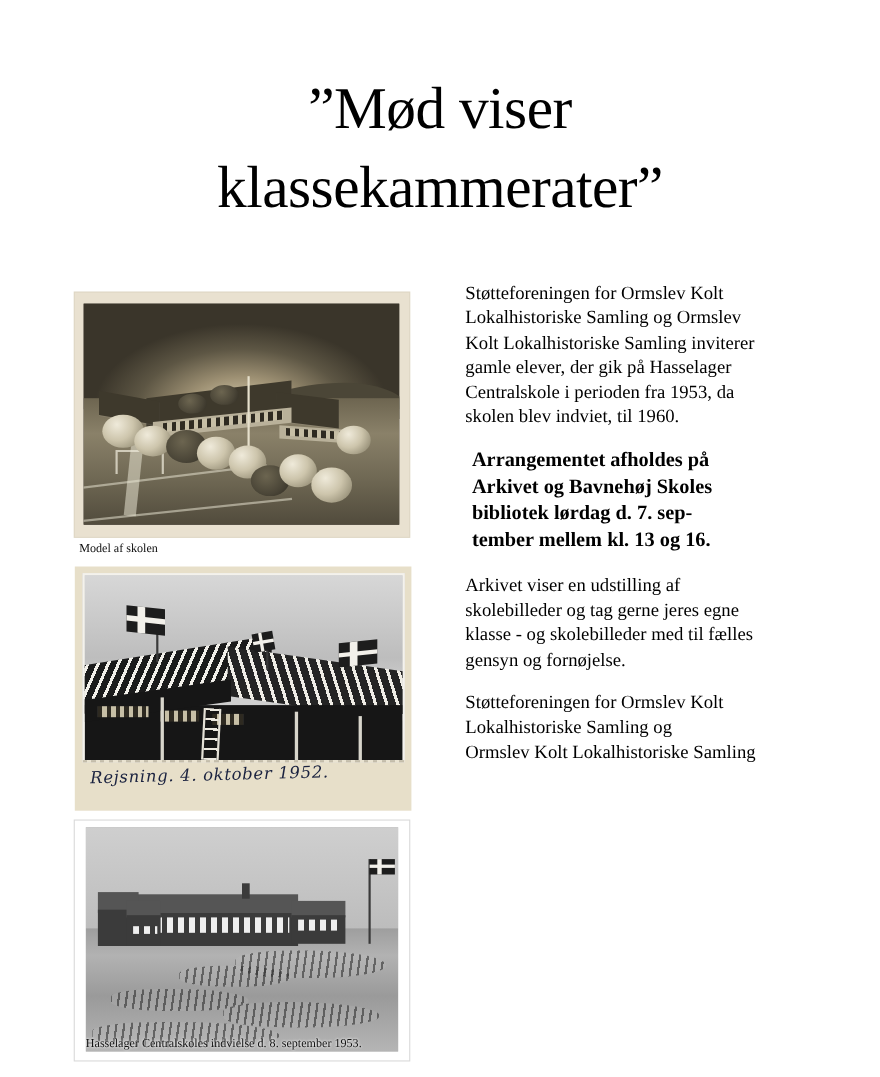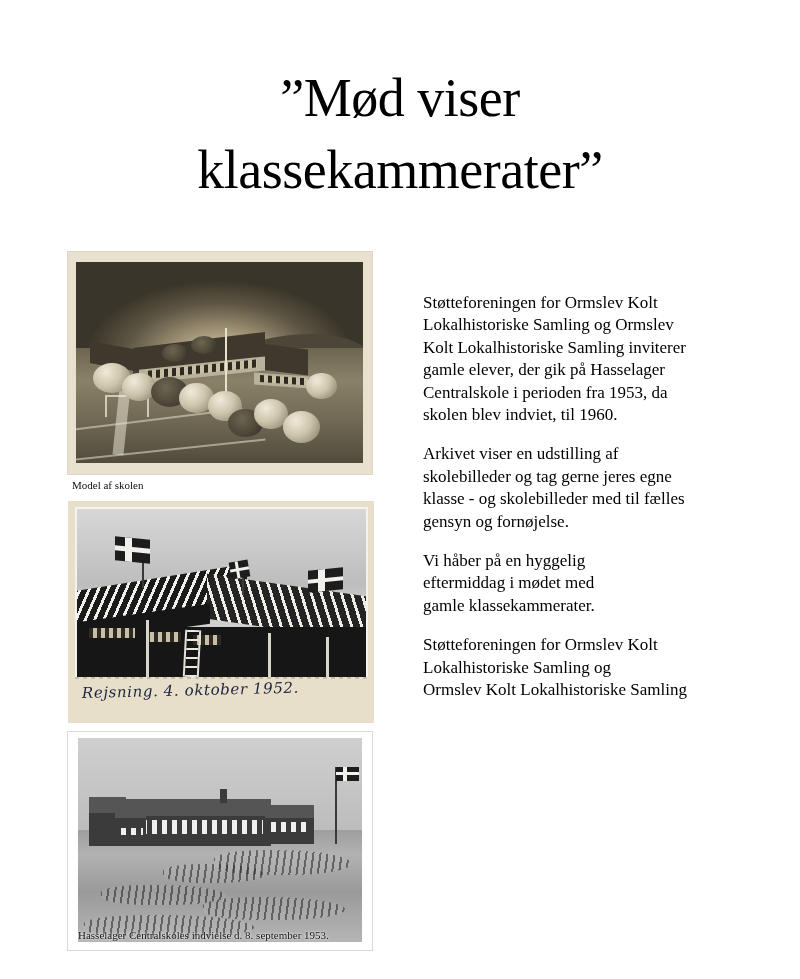--- a/index.html
+++ b/index.html
@@ -28,21 +28,21 @@
     line-height: 72px;
     font-weight: 400;
     letter-spacing: -0.5px;
     white-space: pre-line;
   }
 
   
   #photo-column {
     position: absolute;
     left: 68px;
-    top: 252px;
+    top: 266px;
     width: 306px;
   }
 
   .photo-block { position: relative; }
 
   
   #photo-model-wrap {
     position: relative;
     width: 304px;
     height: 222px;
@@ -235,21 +235,20 @@
     text-shadow: 0 0 2px rgba(255,255,255,.9), 0 0 3px rgba(255,255,255,.8);
     white-space: nowrap;
   }
 
   
   #text-column {
     position: absolute;
     left: 423px;
     top: 256px;
     width: 310px;
-    margin-top: 36px;
   }
   .body-para {
     font-family: "Liberation Serif", "DejaVu Serif", serif;
     font-size: 17px;
     line-height: 22.4px;
     margin: 0 0 17px 0;
     white-space: pre-line;
   }
   .body-para.bold {
     font-weight: 700;
@@ -391,23 +390,24 @@
 
 </div>
 
 <div id="text-column">
   <p class="body-para">Støtteforeningen for Ormslev Kolt
 Lokalhistoriske Samling og Ormslev
 Kolt Lokalhistoriske Samling inviterer
 gamle elever, der gik på Hasselager
 Centralskole i perioden fra 1953, da
 skolen blev indviet, til 1960.</p>
+  <p class="body-para bold">Arrangementet afholdes på
+Arkivet og Bavnehøj Skoles
+bibliotek lørdag d. 7. sep-
+tember mellem kl. 13 og 16.</p>
   <p class="body-para">Arkivet viser en udstilling af
 skolebilleder og tag gerne jeres egne
 klasse - og skolebilleder med til fælles
 gensyn og fornøjelse.</p>
-  <p class="body-para">Vi håber på en hyggelig
-eftermiddag i mødet med
-gamle klassekammerater.</p>
   <p class="body-para last">Støtteforeningen for Ormslev Kolt
 Lokalhistoriske Samling og
 Ormslev Kolt Lokalhistoriske Samling</p>
 </div>
 
 </body></html>

